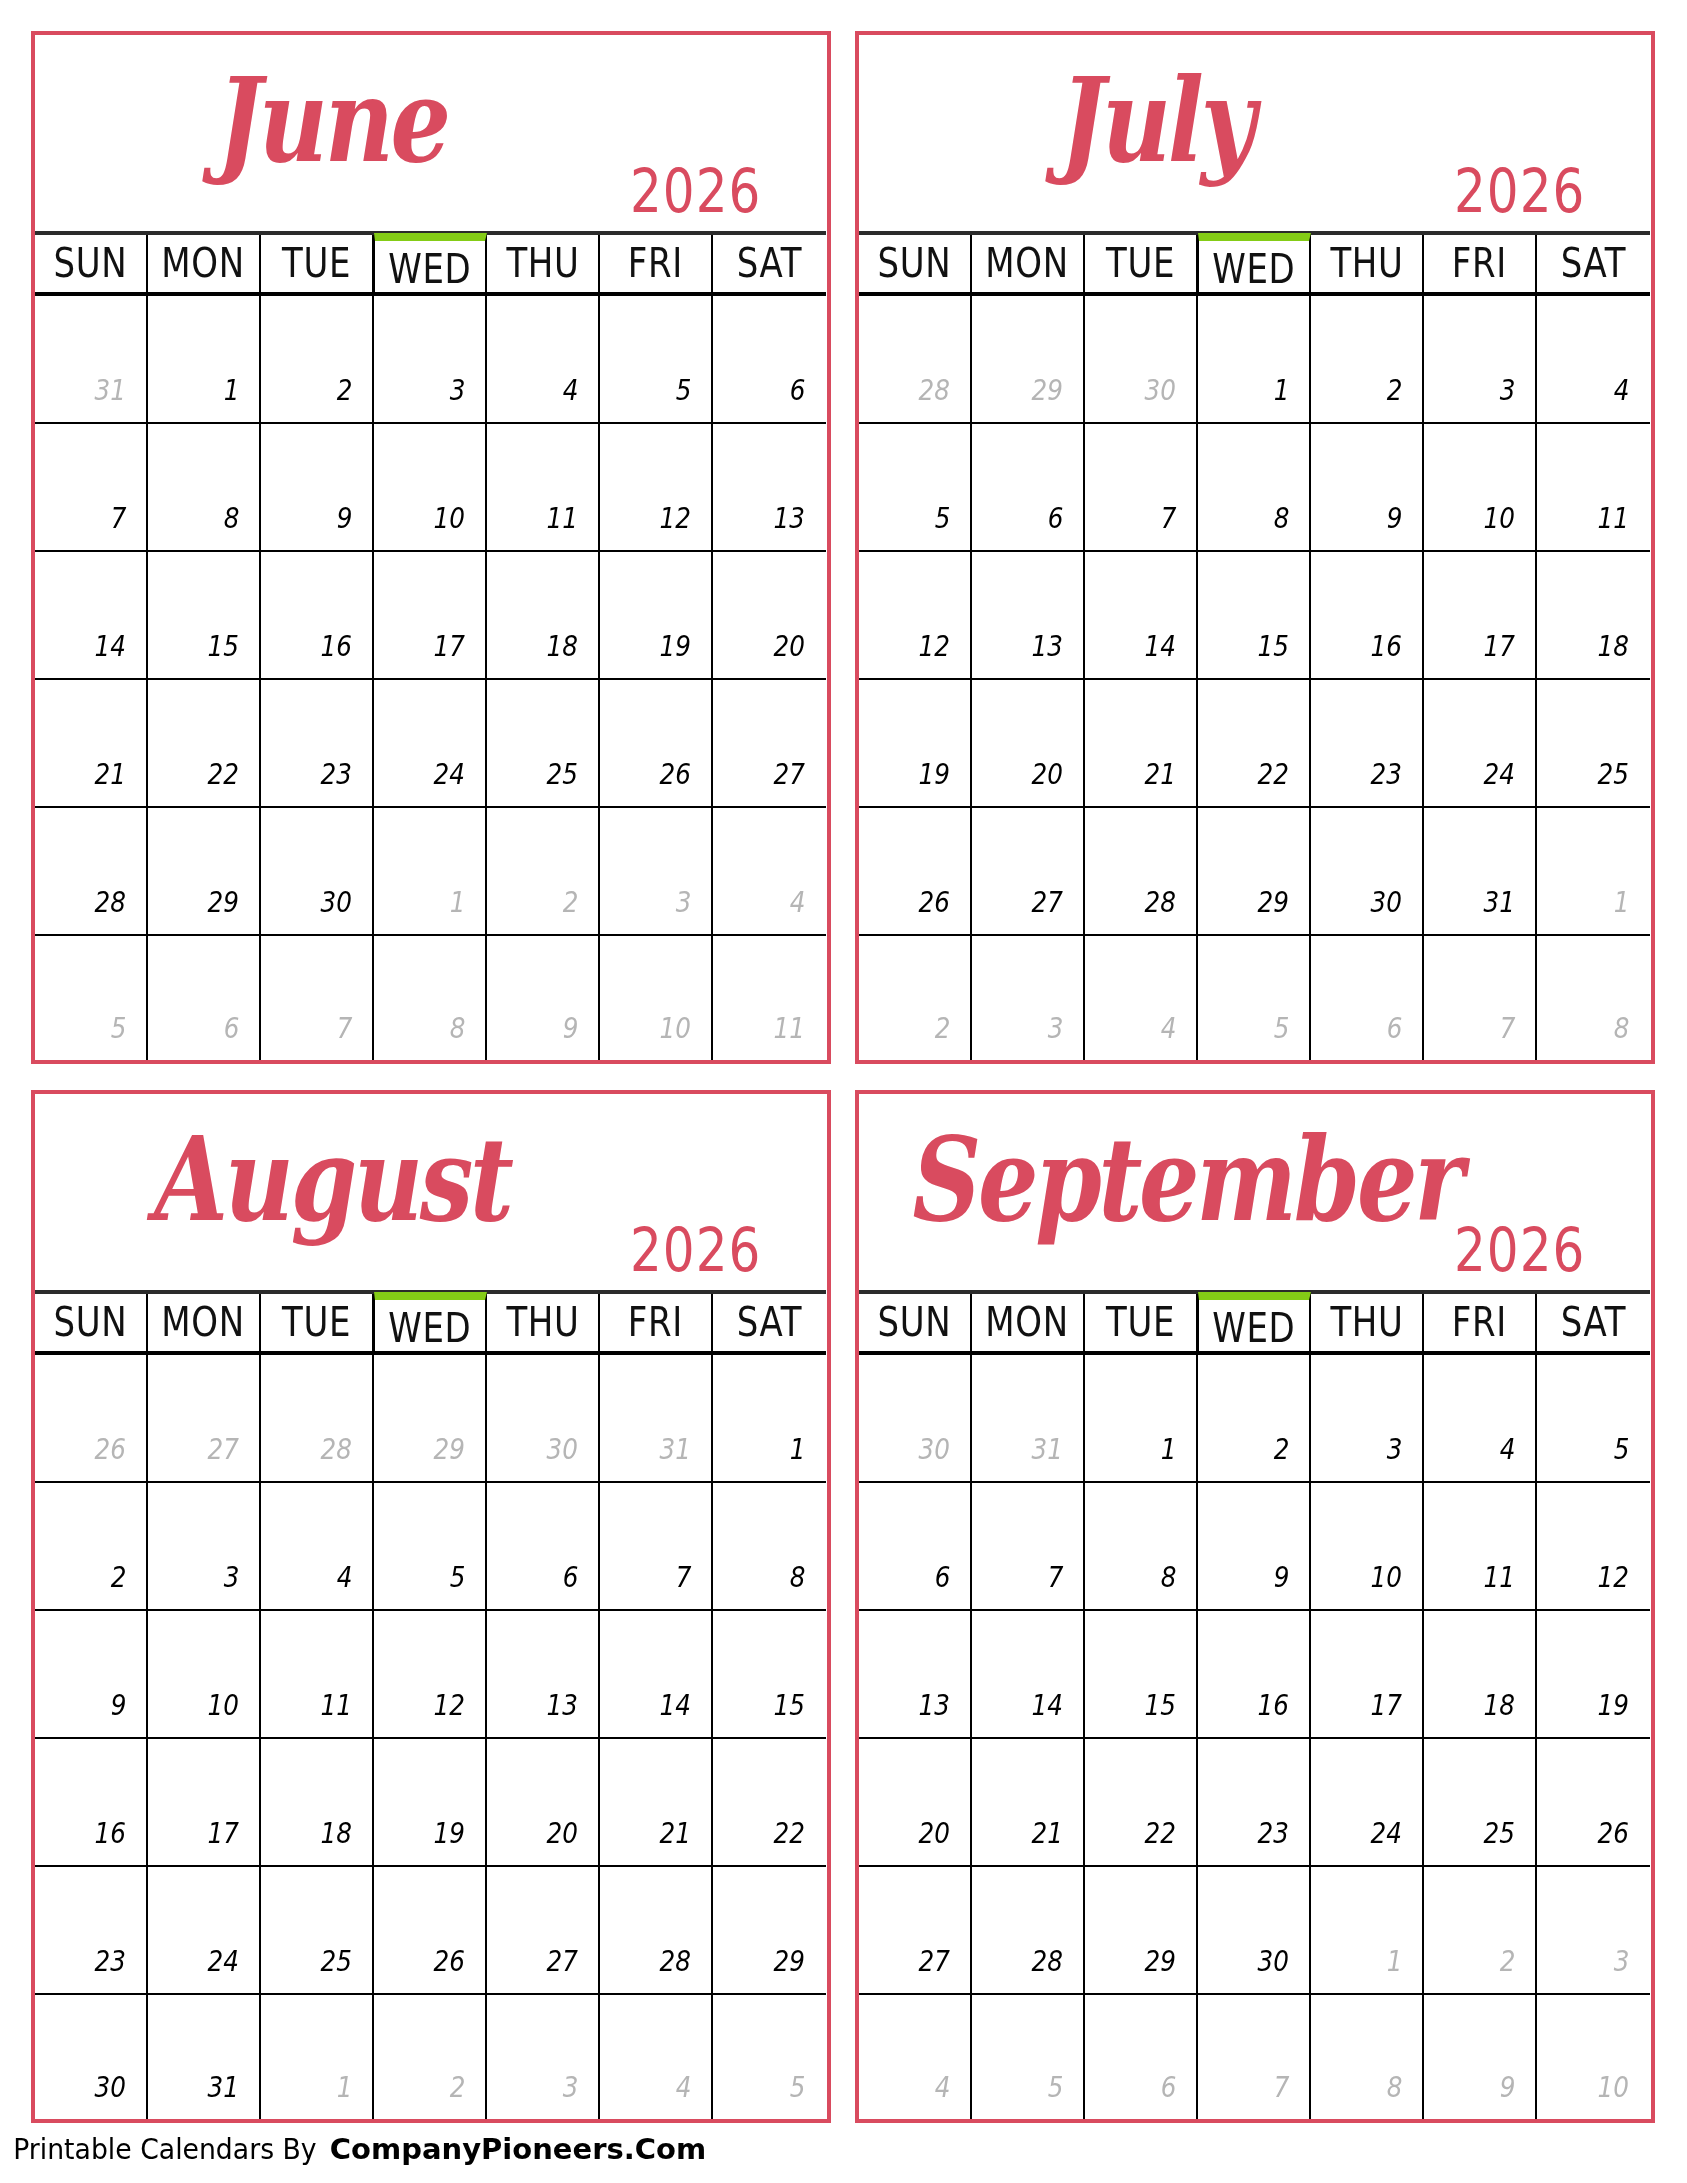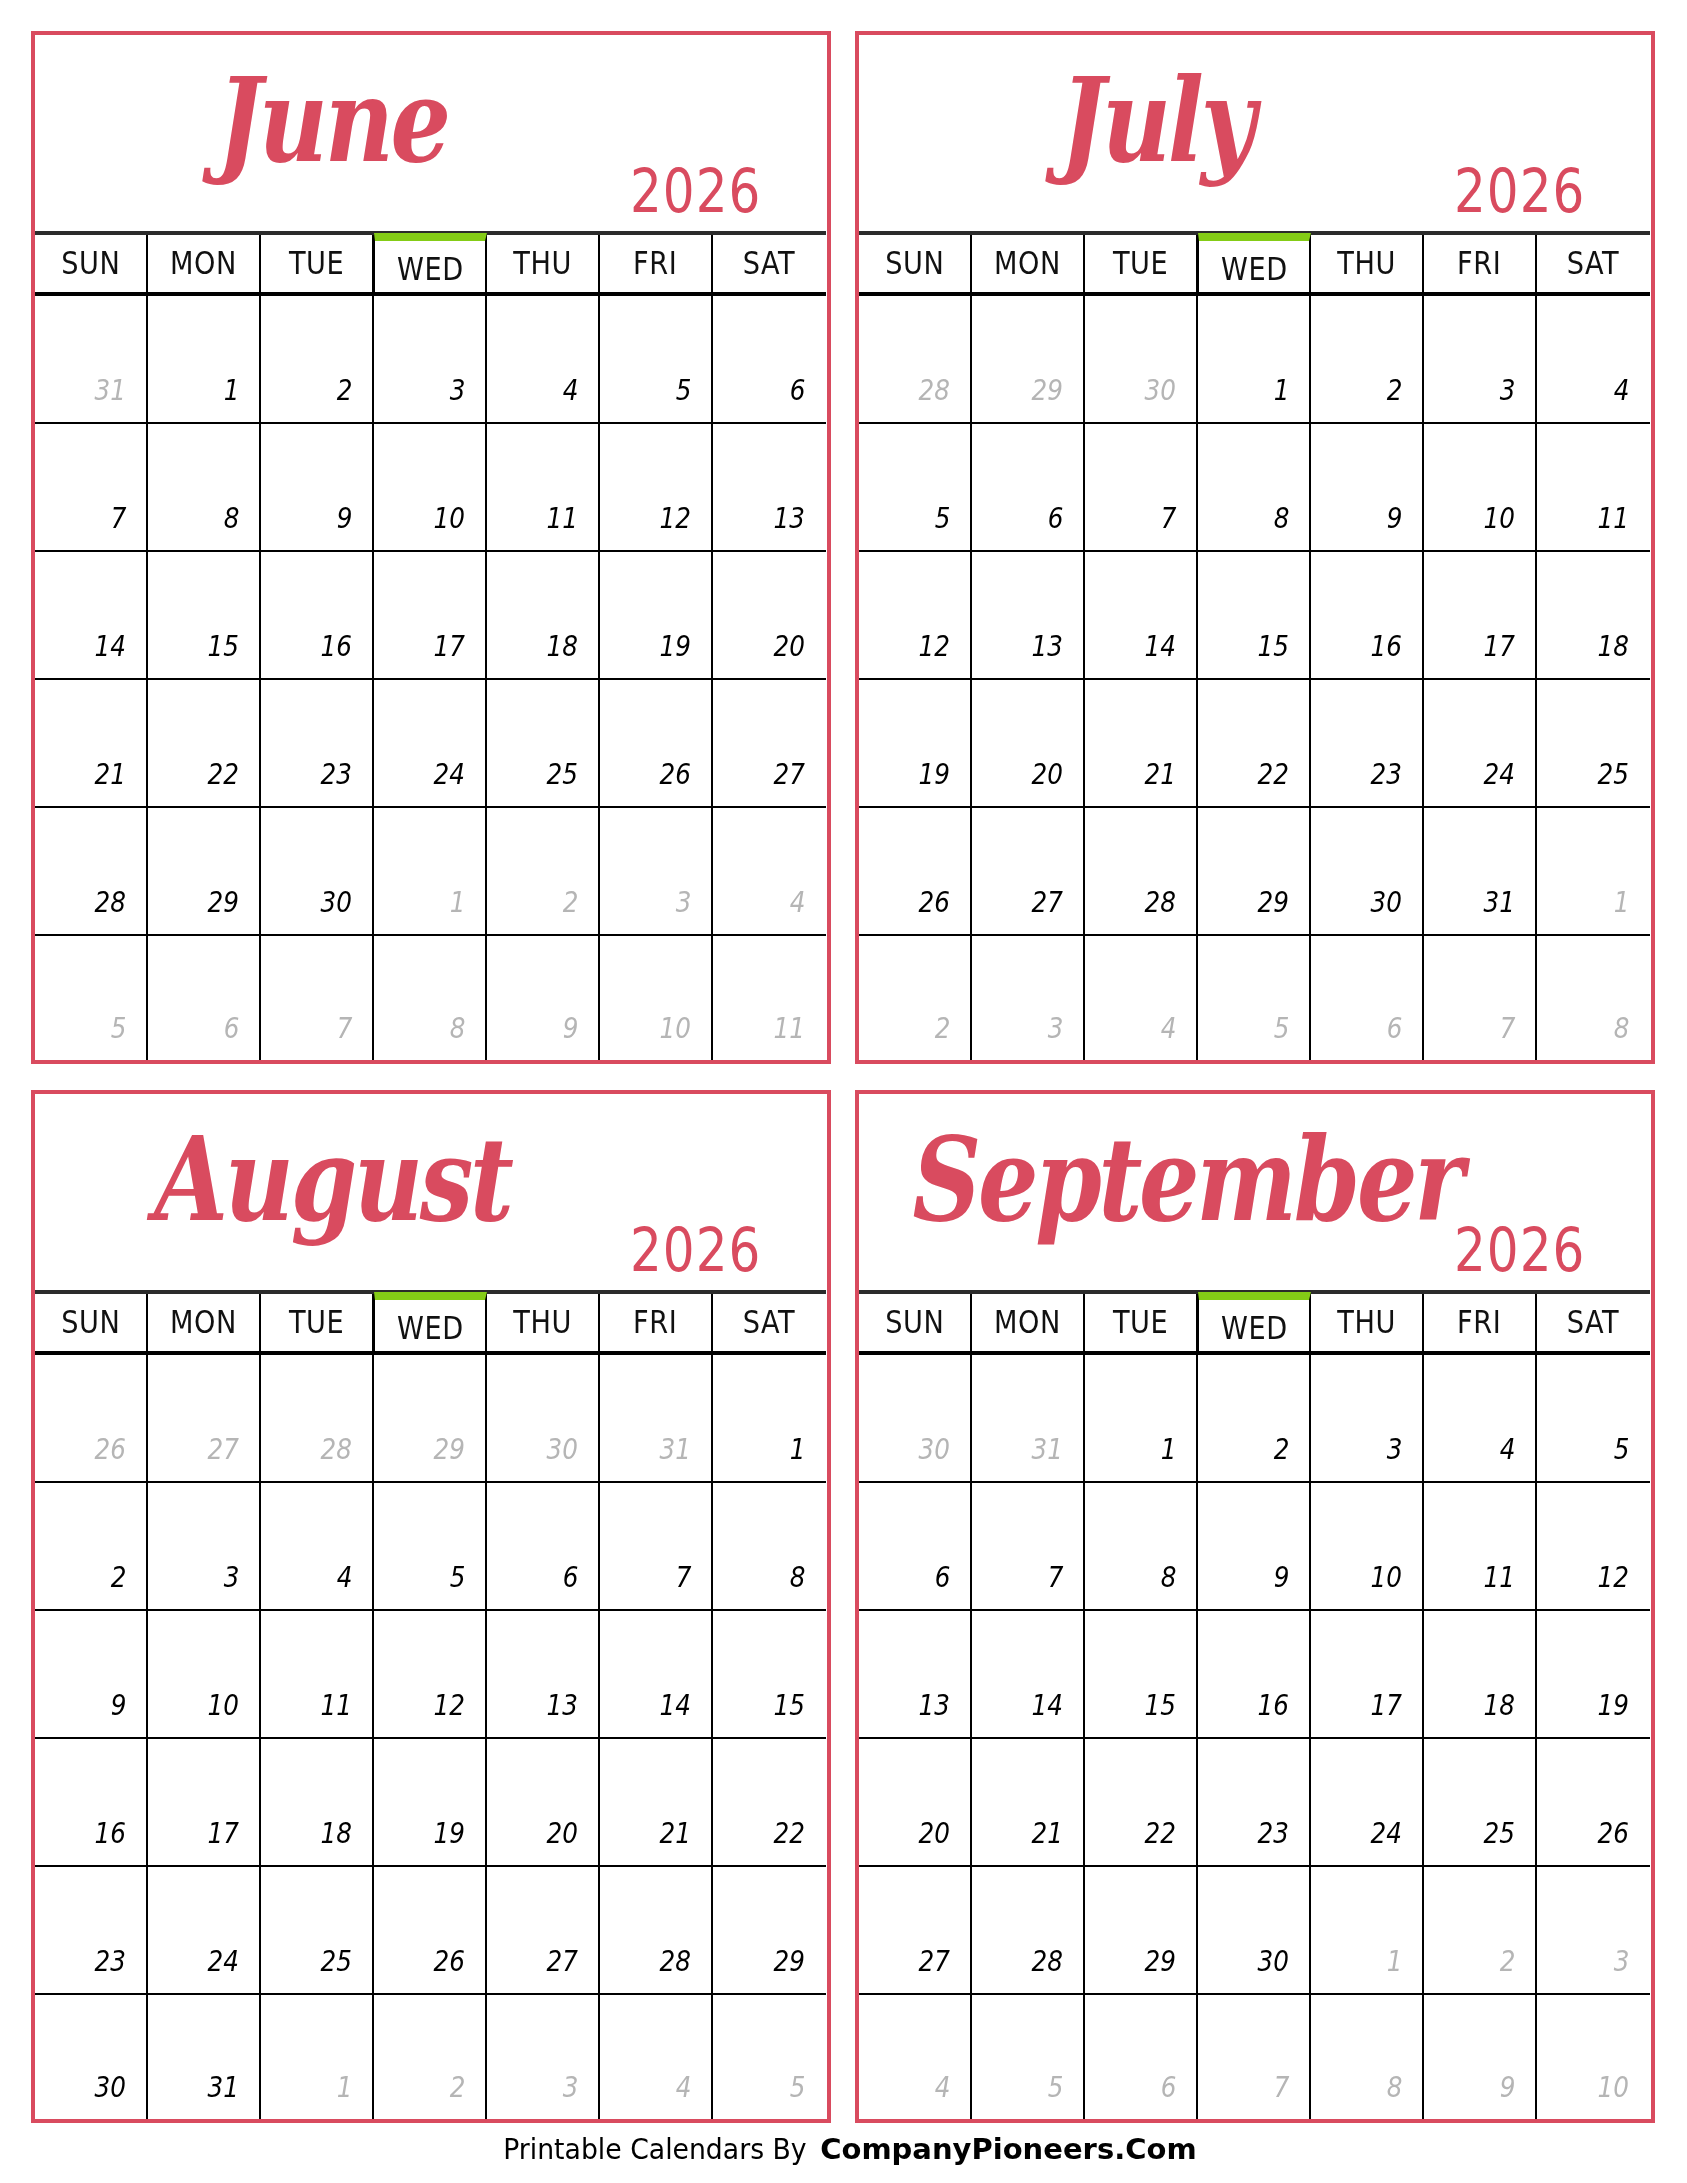--- a/index.html
+++ b/index.html
@@ -76,21 +76,21 @@
     border-bottom: 4.6px solid #000;
     display: flex;
   }
   .weekday {
     flex: 0 0 auto;
     width: 113px;
     box-sizing: border-box;
     border-right: 2.6px solid #000;
     text-align: center;
     font-family: "DejaVu Sans", sans-serif;
-    font-size: 32px;
+    font-size: 40px;
     line-height: 56px;
     color: #111;
     letter-spacing: 0.7px;
     transform-origin: center;
   }
   .weekday span {
     display: inline-block;
     transform: scaleX(0.85);
   }
   .weekday:last-child {
@@ -142,21 +142,21 @@
     transform-origin: right bottom;
   }
   .day.other .num {
     color: #b5b5b5;
   }
   .footer {
     position: absolute;
     left: 0;
     top: 2129px;
     width: 1687px;
-    text-align: center;
+    text-align: left;
     font-family: "DejaVu Sans", sans-serif;
     font-size: 29px;
     line-height: 40px;
     color: #000;
   }
   .footer .prefix {
     font-weight: normal;
     display: inline-block;
     transform: scaleX(0.92);
   }

